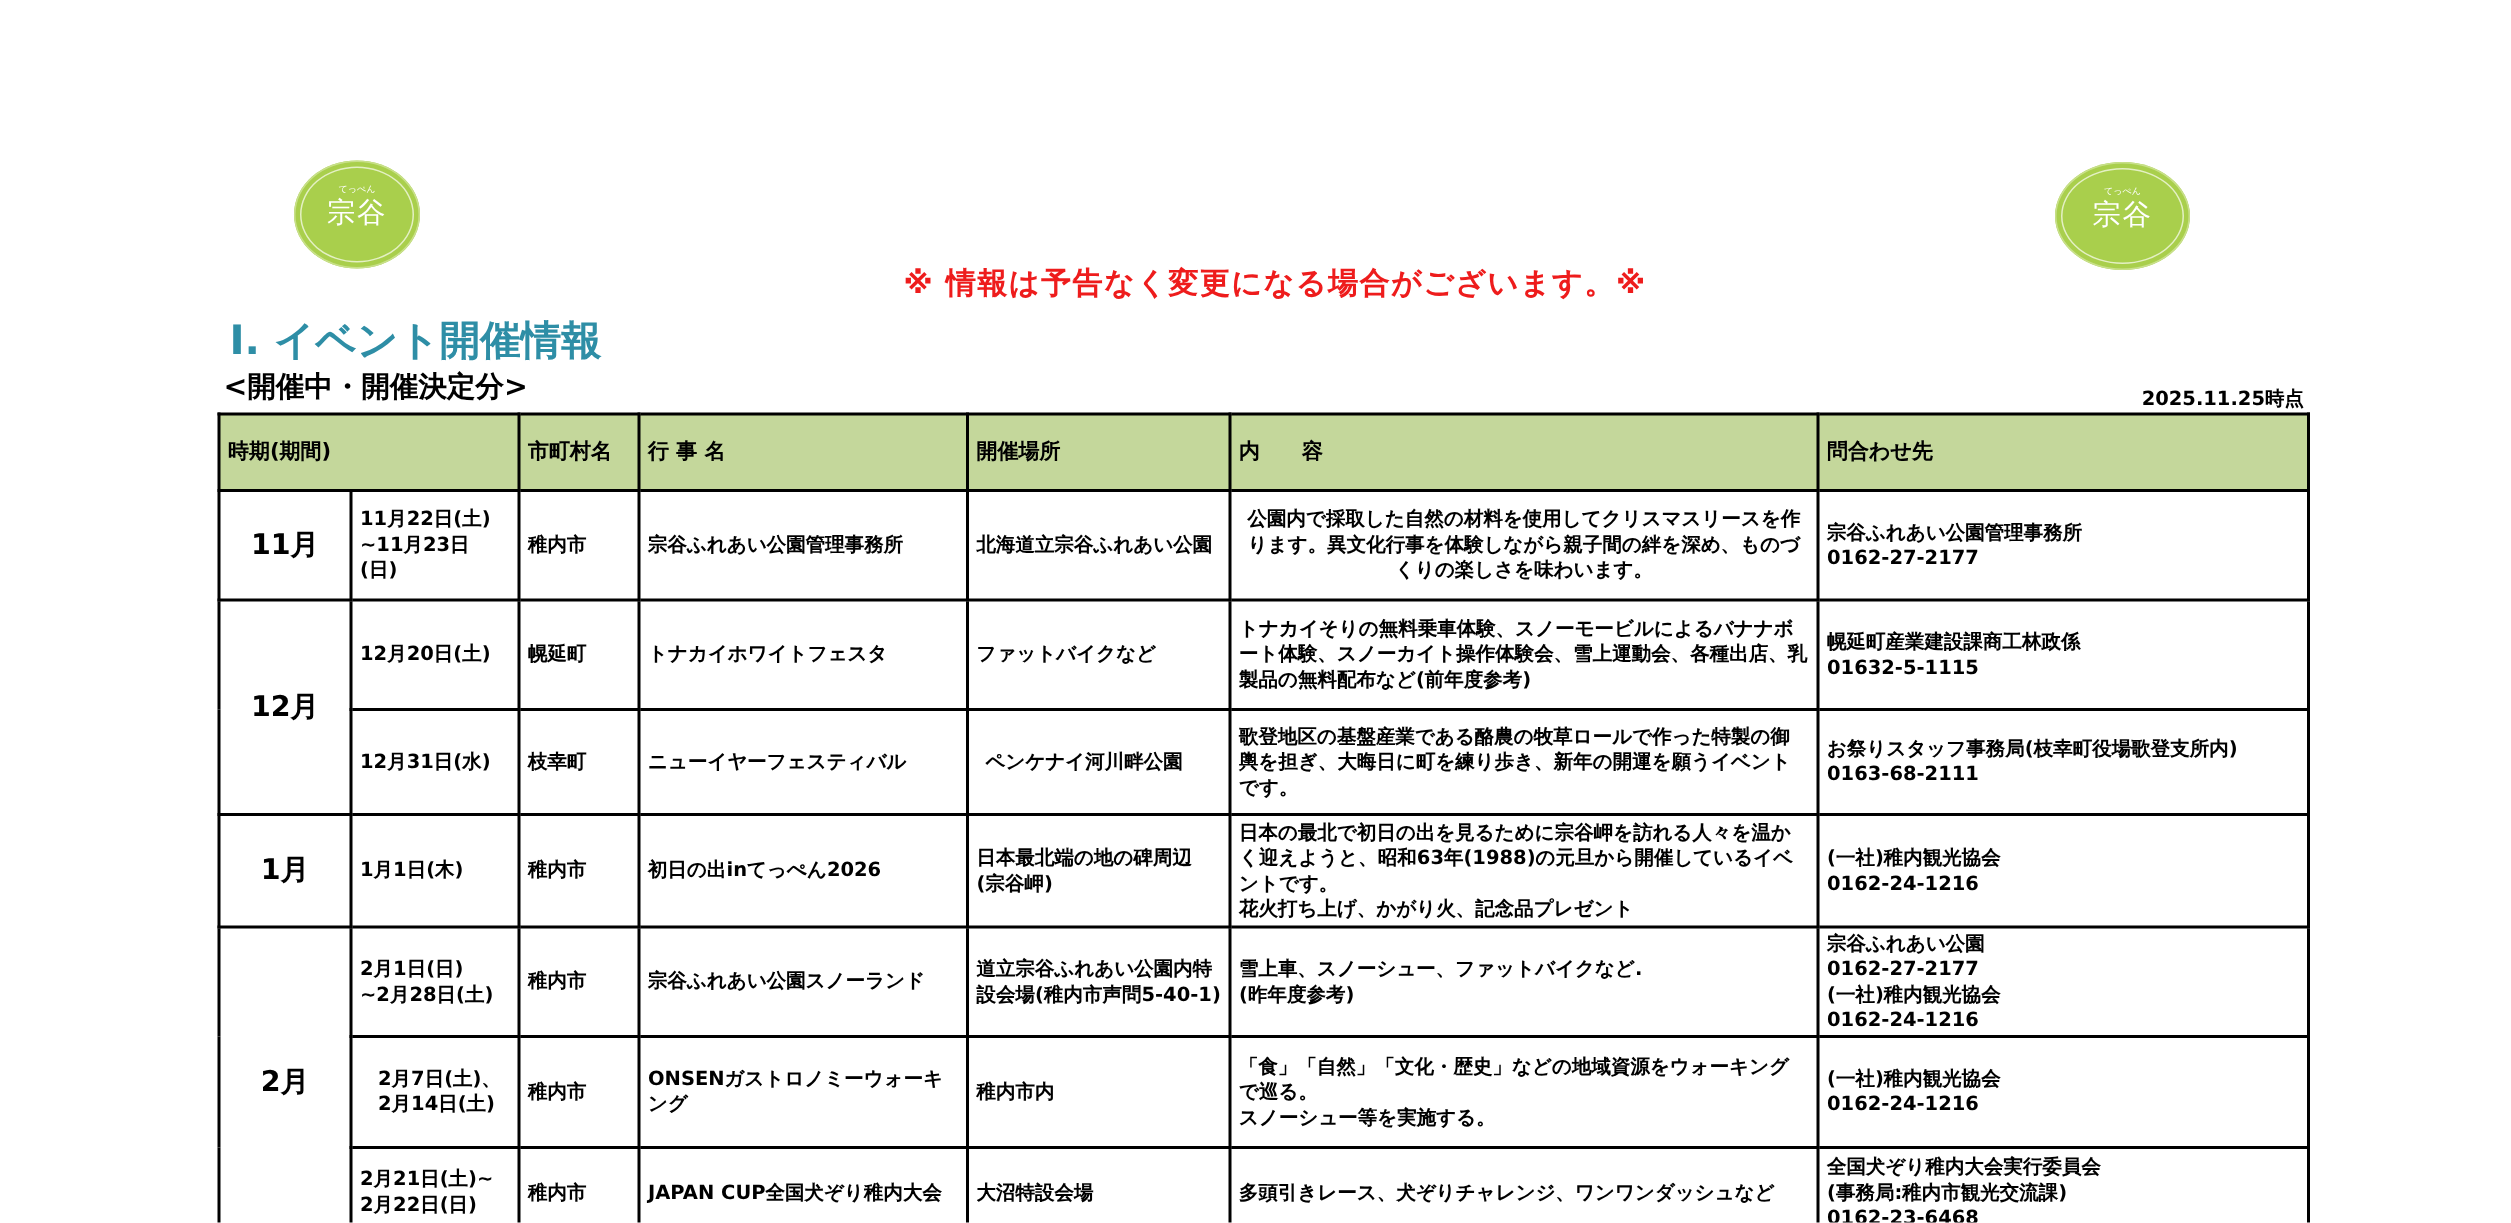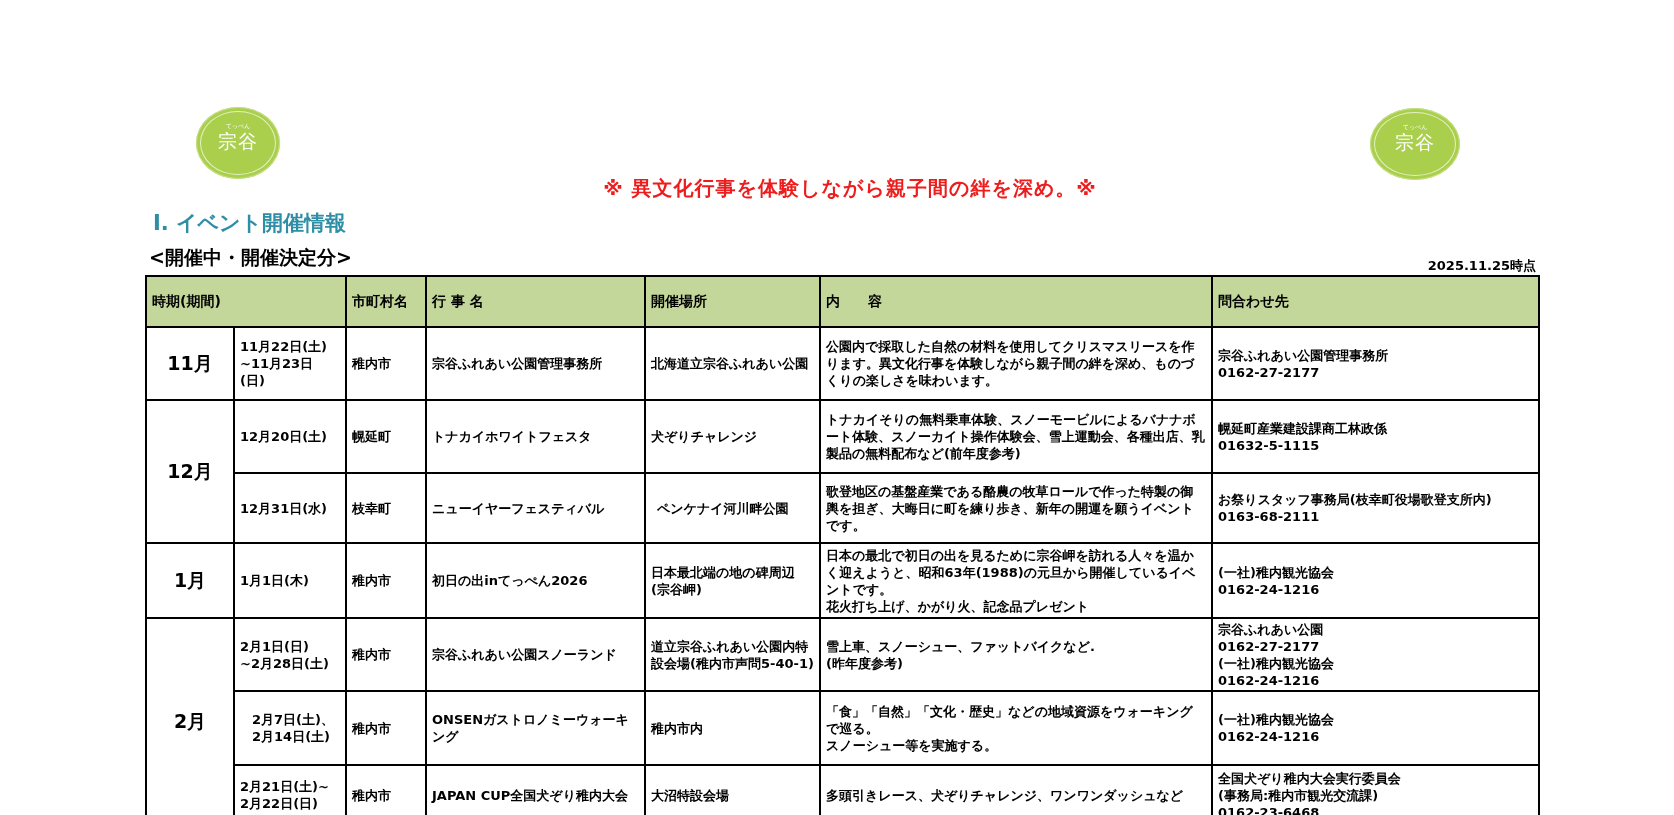--- a/index.html
+++ b/index.html
@@ -8,21 +8,21 @@
   .logo { position:absolute; width:84px; height:72px; border-radius:50%;
           background:#a9cf4c; box-shadow:0 0 0 1px #c8e08a inset; }
   .logo .ring { position:absolute; inset:4px; border-radius:50%; border:1px solid #e4f0c4; }
   .logo .kanji { position:absolute; left:0; right:0; top:22px; text-align:center;
                  color:#fff; font-size:19px; font-weight:normal; letter-spacing:1px; }
   .logo .small { position:absolute; left:0; right:0; top:15px; text-align:center; color:#fff; font-size:6px; }
   #logo-left { left:196px; top:107px; }
   #logo-right { left:1370px; top:108px; width:90px; }
   .notice { position:absolute; left:590px; top:175px; width:520px; text-align:center;
             color:#ee1c1c; font-weight:bold; font-size:20px; letter-spacing:1px; }
-  .section-title { position:absolute; left:153px; top:209px; color:#2e8ea6; font-weight:bold; font-size:21px; }
+  .section-title { position:absolute; left:153px; top:209px; color:#2e8ea6; font-weight:bold; font-size:27px; }
   .subtitle { position:absolute; left:149px; top:245px; font-weight:bold; font-size:19px; }
   .stamp { position:absolute; right:138px; top:257px; font-weight:bold; font-size:13px; }
   table.events { position:absolute; left:145px; top:275px; width:1393px;
                  border-collapse:collapse; table-layout:fixed; font-size:13px; font-weight:bold; }
   table.events th, table.events td { border:2px solid #000; padding:0 5px; vertical-align:middle; line-height:17px; }
   table.events th { background:#c4d79b; height:49px; font-size:14px; text-align:left; }
   table.events td.month { font-size:19px; text-align:center; }
   table.events td.txt { text-align:left; }
 </style>
 </head>
@@ -32,21 +32,21 @@
   <div class="ring"></div>
   <div class="small">てっぺん</div>
   <div class="kanji">宗谷</div>
 </div>
 <div class="logo" id="logo-right">
   <div class="ring"></div>
   <div class="small">てっぺん</div>
   <div class="kanji">宗谷</div>
 </div>
 
-<div class="notice">※ 異文化行事を体験しながら親子間の絆を深め。※</div>
+<div class="notice">※ 情報は予告なく変更になる場合がございます。※</div>
 <div class="section-title">Ⅰ. イベント開催情報</div>
 <div class="subtitle">&lt;開催中・開催決定分&gt;</div>
 <div class="stamp">2025.11.25時点</div>
 
 <table class="events">
   <colgroup>
     <col style="width:88px">
       <col style="width:112px">
       <col style="width:80px">
     <col style="width:219px">
@@ -66,30 +66,30 @@
   </thead>
   <tbody id="tbody">
       <tr style="height: 73px;">
         <td class="month" rowspan="1">11月</td>
         <td class="txt" style="white-space: pre-line;">11月22日(土)
 ~11月23日
 (日)</td>
         <td class="txt" style="white-space: pre-line;">稚内市</td>
         <td class="txt" style="white-space: pre-line;">宗谷ふれあい公園管理事務所</td>
         <td class="txt" style="white-space: pre-line; margin-top: 34px;">北海道立宗谷ふれあい公園</td>
-        <td class="txt" style="white-space: pre-line;">公園内で採取した自然の材料を使用してクリスマスリースを作ります。異文化行事を体験しながら親子間の絆を深め、ものづくりの楽しさを味わいます。</td>
+        <td class="txt" style="white-space: pre-line; text-align: center;">公園内で採取した自然の材料を使用してクリスマスリースを作ります。異文化行事を体験しながら親子間の絆を深め、ものづくりの楽しさを味わいます。</td>
         <td class="txt" style="white-space: pre-line;">宗谷ふれあい公園管理事務所
 0162-27-2177</td>
       </tr>
       <tr style="height: 73px;">
         <td class="month" rowspan="2">12月</td>
         <td class="txt" style="white-space: pre-line; margin-top: 27px;">12月20日(土)</td>
         <td class="txt" style="white-space: pre-line;">幌延町</td>
         <td class="txt" style="white-space: pre-line;">トナカイホワイトフェスタ</td>
-        <td class="txt" style="white-space: pre-line;">犬ぞりチャレンジ</td>
+        <td class="txt" style="white-space: pre-line;">ファットバイクなど</td>
         <td class="txt" style="white-space: pre-line;">トナカイそりの無料乗車体験、スノーモービルによるバナナボート体験、スノーカイト操作体験会、雪上運動会、各種出店、乳製品の無料配布など(前年度参考)</td>
         <td class="txt" style="white-space: pre-line;">幌延町産業建設課商工林政係
 01632-5-1115</td>
       </tr>
       <tr style="height: 70px;">
         <td class="txt" style="white-space: pre-line;">12月31日(水)</td>
         <td class="txt" style="white-space: pre-line;">枝幸町</td>
         <td class="txt" style="white-space: pre-line;">ニューイヤーフェスティバル</td>
         <td class="txt" style="white-space: pre-line; padding-left: 11px;">ペンケナイ河川畔公園</td>
         <td class="txt" style="white-space: pre-line;">歌登地区の基盤産業である酪農の牧草ロールで作った特製の御輿を担ぎ、大晦日に町を練り歩き、新年の開運を願うイベントです。</td>

